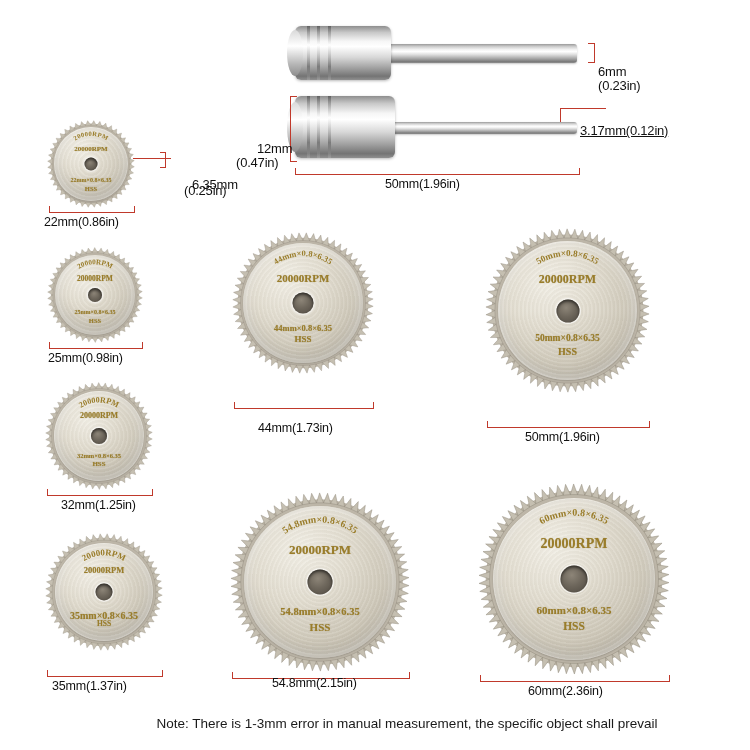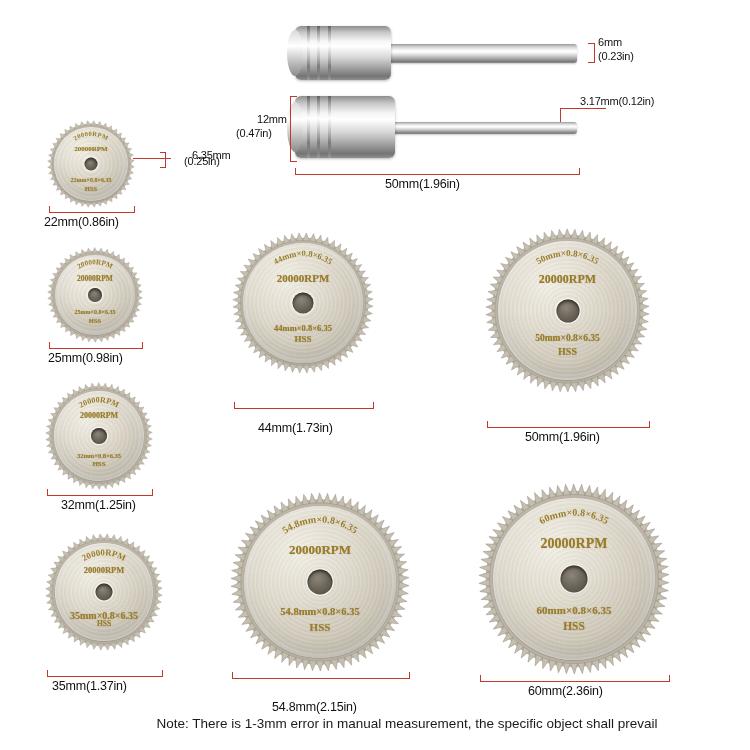--- a/index.html
+++ b/index.html
@@ -21,21 +21,21 @@
   }
 
   .dim-label {
     position: absolute;
     font-family: "Liberation Sans", sans-serif;
     font-size: 12.5px;
     color: #111111;
     white-space: nowrap;
     letter-spacing: -0.2px;
   }
-  .dim-label.small { font-size: 11px; }
+  .dim-label.small { font-size: 13px; margin-top: 28px; }
 
   
   .hbracket {
     position: absolute;
     border-left: 1.2px solid #c0392b;
     border-right: 1.2px solid #c0392b;
     border-bottom: 1.2px solid #c0392b;
     height: 6px;
     box-sizing: border-box;
   }
@@ -196,21 +196,21 @@
     <div class="shaft" style="left:95px; top:34px; width:195px; height:12px;"></div>
     <div class="head" style="left:8px; top:8px; width:100px; height:62px;"></div>
     <div class="ring" style="left:20px; top:8px; height:62px;"></div>
     <div class="ring" style="left:30px; top:8px; height:62px;"></div>
     <div class="ring" style="left:41px; top:8px; height:62px;"></div>
     <div class="cap" style="left:0px; top:14px; width:16px; height:50px;"></div>
   </div>
 
   <div class="leader" style="left:560px; top:108px; width:46px;"></div>
   <div class="leader-v" style="left:560px; top:108px; height:14px;"></div>
-  <div class="dim-label small" style="left:580px; top:95px;">3.17mm(0.12in)</div>
+  <div class="dim-label small" style="left:580px; top:95px;text-decoration:underline;">3.17mm(0.12in)</div>
 
   <div class="vbracket left" style="left:290px; top:96px; width:7px; height:66px;"></div>
   <div class="dim-label small" style="left:257px; top:113px;">12mm</div>
   <div class="dim-label small" style="left:236px; top:127px;">(0.47in)</div>
 
   <div class="hbracket" style="left:295px; top:168px; width:285px; height:7px;"></div>
   <div class="dim-label" style="left:385px; top:177px;">50mm(1.96in)</div>
 
   <div class="blade" style="left:47px; top:120px; width:88px; height:88px;">
     <svg class="teeth" viewBox="0 0 100 100">
@@ -365,21 +365,21 @@
           <path id="arc548" d="M 17,50 A 33,33 0 0 1 83,50" fill="none"></path>
         </defs>
       <text font-size="5.5"><textPath href="#arc548" startOffset="50%" text-anchor="middle">54.8mm×0.8×6.35</textPath></text>
     </svg>
     <div class="txt" style="top:50px; font-size:13px;">20000RPM</div>
     <div class="hole" style="width:25px; height:25px;"></div>
     <div class="txt" style="top:114px; font-size:10.5px;">54.8mm×0.8×6.35</div>
     <div class="txt" style="top:129px; font-size:11px;">HSS</div>
   </div>
   <div class="hbracket" style="left:232px; top:672px; width:178px; height:7px;"></div>
-  <div class="dim-label" style="left:272px; top:700px;">54.8mm(2.15in)</div>
+  <div class="dim-label" style="left:272px; top:676px;">54.8mm(2.15in)</div>
 
   <div class="blade" style="left:478px; top:483px; width:192px; height:192px;">
     <svg class="teeth" viewBox="0 0 100 100">
       <circle cx="50" cy="50" r="46" fill="#bdb6a8"></circle>
       <g id="t60">
           <path d="M 94.00,50.00 L 99.46,51.89 L 93.84,53.73 Z M 93.84,53.73 L 99.13,56.08 L 93.37,57.44 Z M 93.37,57.44 L 98.43,60.22 L 92.58,61.09 Z M 92.58,61.09 L 97.39,64.29 L 91.49,64.66 Z M 91.49,64.66 L 96.01,68.26 L 90.09,68.12 Z M 90.09,68.12 L 94.29,72.10 L 88.41,71.46 Z M 88.41,71.46 L 92.26,75.77 L 86.45,74.64 Z M 86.45,74.64 L 89.92,79.27 L 84.23,77.64 Z M 84.23,77.64 L 87.30,82.55 L 81.77,80.45 Z M 81.77,80.45 L 84.40,85.59 L 79.07,83.03 Z M 79.07,83.03 L 81.26,88.38 L 76.16,85.38 Z M 76.16,85.38 L 77.89,90.89 L 73.07,87.47 Z M 73.07,87.47 L 74.32,93.11 L 69.81,89.29 Z M 69.81,89.29 L 70.58,95.02 L 66.41,90.83 Z M 66.41,90.83 L 66.69,96.60 L 62.88,92.07 Z M 62.88,92.07 L 62.68,97.85 L 59.27,93.01 Z M 59.27,93.01 L 58.57,98.75 L 55.59,93.64 Z M 55.59,93.64 L 54.41,99.30 L 51.87,93.96 Z M 51.87,93.96 L 50.21,99.50 L 48.13,93.96 Z M 48.13,93.96 L 46.01,99.34 L 44.41,93.64 Z M 44.41,93.64 L 41.84,98.82 L 40.73,93.01 Z M 40.73,93.01 L 37.73,97.96 L 37.12,92.07 Z M 37.12,92.07 L 33.71,96.74 L 33.59,90.83 Z M 33.59,90.83 L 29.80,95.19 L 30.19,89.29 Z M 30.19,89.29 L 26.04,93.32 L 26.93,87.47 Z M 26.93,87.47 L 22.46,91.13 L 23.84,85.38 Z M 23.84,85.38 L 19.07,88.64 L 20.93,83.03 Z M 20.93,83.03 L 15.90,85.88 L 18.23,80.45 Z M 18.23,80.45 L 12.98,82.86 L 15.77,77.64 Z M 15.77,77.64 L 10.33,79.60 L 13.55,74.64 Z M 13.55,74.64 L 7.96,76.13 L 11.59,71.46 Z M 11.59,71.46 L 5.90,72.47 L 9.91,68.12 Z M 9.91,68.12 L 4.15,68.65 L 8.51,64.66 Z M 8.51,64.66 L 2.73,64.70 L 7.42,61.09 Z M 7.42,61.09 L 1.66,60.63 L 6.63,57.44 Z M 6.63,57.44 L 0.93,56.50 L 6.16,53.73 Z M 6.16,53.73 L 0.55,52.31 L 6.00,50.00 Z M 6.00,50.00 L 0.54,48.11 L 6.16,46.27 Z M 6.16,46.27 L 0.87,43.92 L 6.63,42.56 Z M 6.63,42.56 L 1.57,39.78 L 7.42,38.91 Z M 7.42,38.91 L 2.61,35.71 L 8.51,35.34 Z M 8.51,35.34 L 3.99,31.74 L 9.91,31.88 Z M 9.91,31.88 L 5.71,27.90 L 11.59,28.54 Z M 11.59,28.54 L 7.74,24.23 L 13.55,25.36 Z M 13.55,25.36 L 10.08,20.73 L 15.77,22.36 Z M 15.77,22.36 L 12.70,17.45 L 18.23,19.55 Z M 18.23,19.55 L 15.60,14.41 L 20.93,16.97 Z M 20.93,16.97 L 18.74,11.62 L 23.84,14.62 Z M 23.84,14.62 L 22.11,9.11 L 26.93,12.53 Z M 26.93,12.53 L 25.68,6.89 L 30.19,10.71 Z M 30.19,10.71 L 29.42,4.98 L 33.59,9.17 Z M 33.59,9.17 L 33.31,3.40 L 37.12,7.93 Z M 37.12,7.93 L 37.32,2.15 L 40.73,6.99 Z M 40.73,6.99 L 41.43,1.25 L 44.41,6.36 Z M 44.41,6.36 L 45.59,0.70 L 48.13,6.04 Z M 48.13,6.04 L 49.79,0.50 L 51.87,6.04 Z M 51.87,6.04 L 53.99,0.66 L 55.59,6.36 Z M 55.59,6.36 L 58.16,1.18 L 59.27,6.99 Z M 59.27,6.99 L 62.27,2.04 L 62.88,7.93 Z M 62.88,7.93 L 66.29,3.26 L 66.41,9.17 Z M 66.41,9.17 L 70.20,4.81 L 69.81,10.71 Z M 69.81,10.71 L 73.96,6.68 L 73.07,12.53 Z M 73.07,12.53 L 77.54,8.87 L 76.16,14.62 Z M 76.16,14.62 L 80.93,11.36 L 79.07,16.97 Z M 79.07,16.97 L 84.10,14.12 L 81.77,19.55 Z M 81.77,19.55 L 87.02,17.14 L 84.23,22.36 Z M 84.23,22.36 L 89.67,20.40 L 86.45,25.36 Z M 86.45,25.36 L 92.04,23.87 L 88.41,28.54 Z M 88.41,28.54 L 94.10,27.53 L 90.09,31.88 Z M 90.09,31.88 L 95.85,31.35 L 91.49,35.34 Z M 91.49,35.34 L 97.27,35.30 L 92.58,38.91 Z M 92.58,38.91 L 98.34,39.37 L 93.37,42.56 Z M 93.37,42.56 L 99.07,43.50 L 93.84,46.27 Z M 93.84,46.27 L 99.45,47.69 L 94.00,50.00 Z " fill="#c5bfb1" stroke="#8f887a" stroke-width="0.25"></path>
         </g>
     </svg>
     <div class="disc" style="left:15px; top:15px; width:162px; height:162px;"></div>
     <svg class="arc-txt" viewBox="0 0 100 100">

